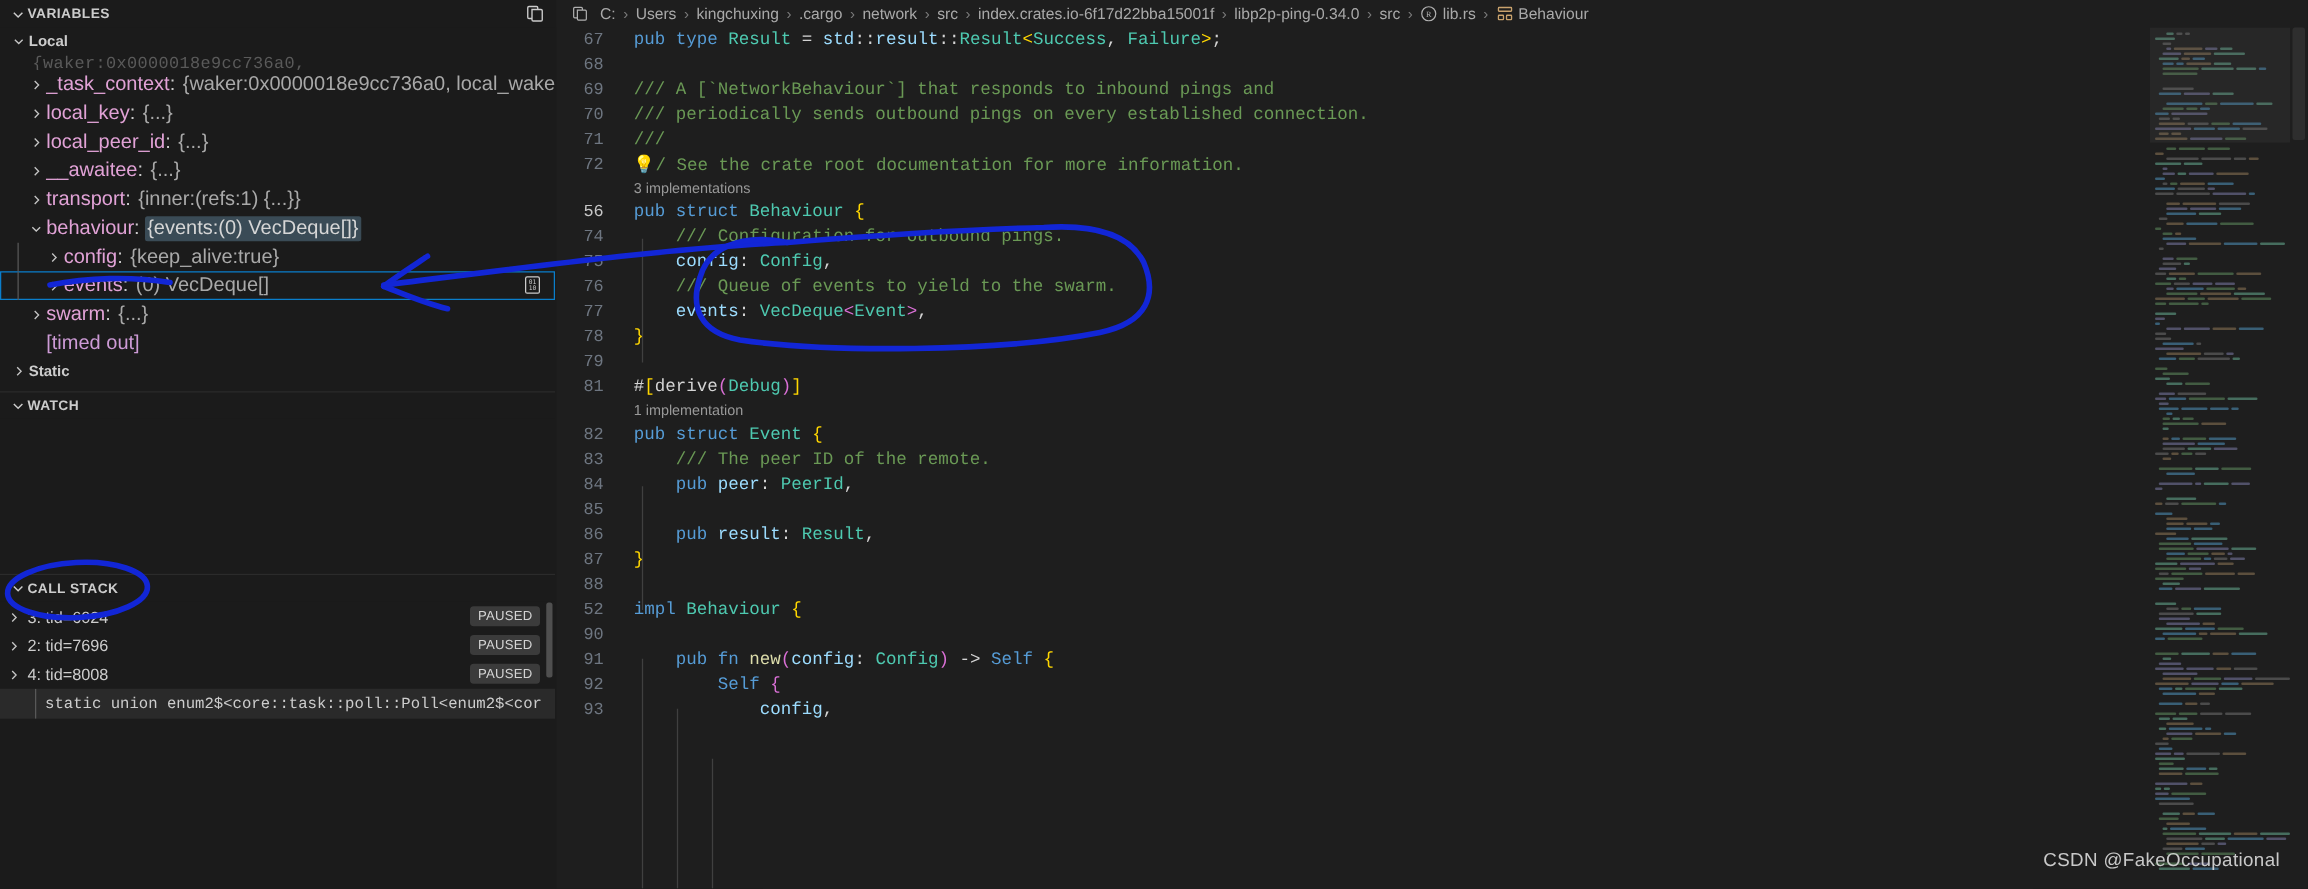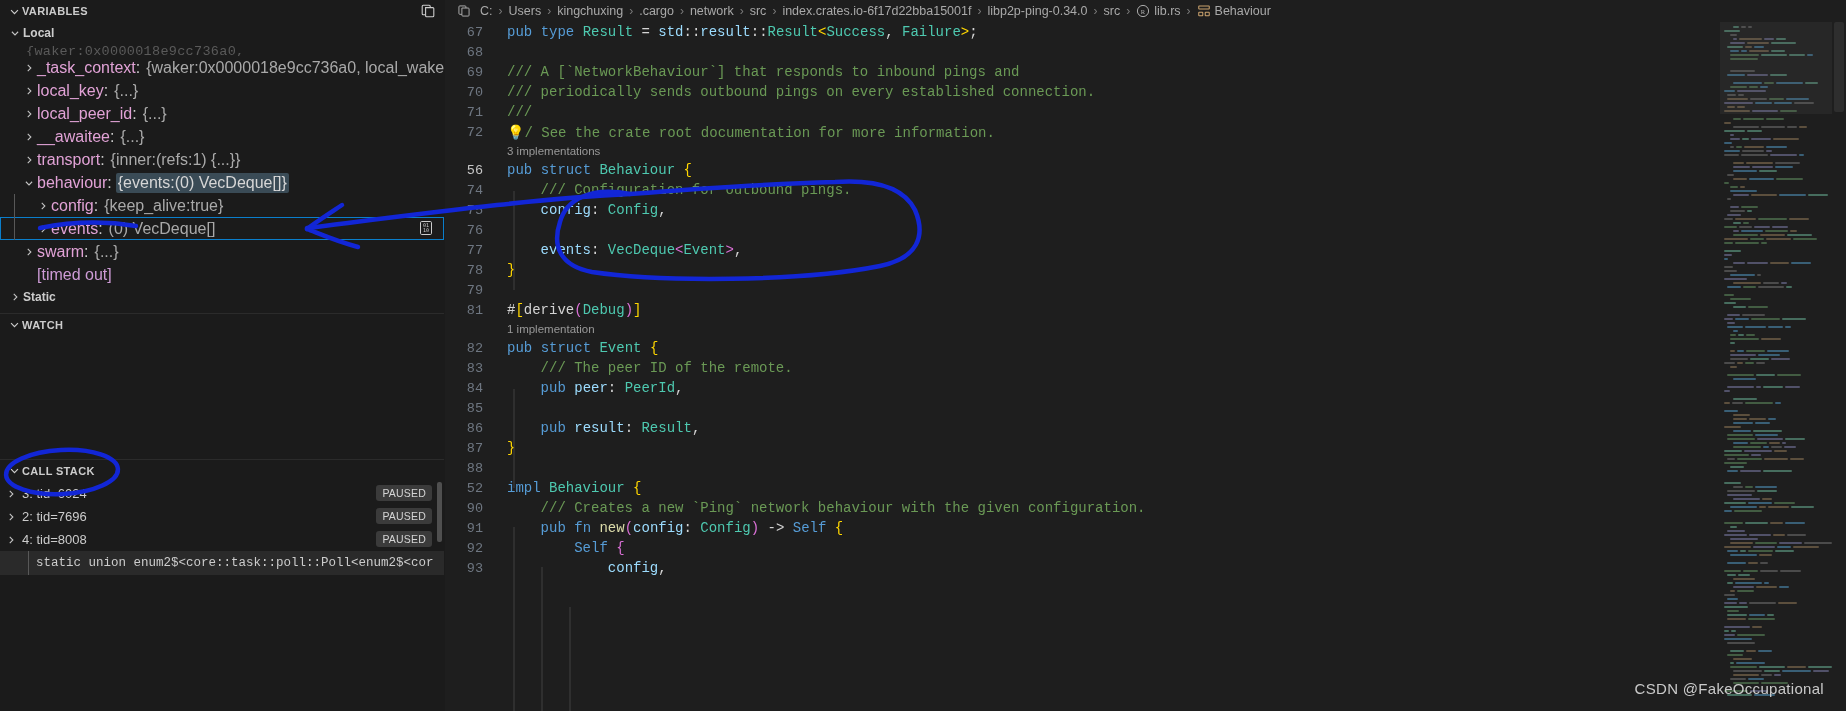--- a/index.html
+++ b/index.html
@@ -450,20 +450,21 @@
         <span class="ctext">    <span class="cm">/// Configuration for outbound pings.</span></span>
       </div>
 
       <div class="cline">
         <span class="lnum">75</span>
         <span class="ctext">    <span class="id">config</span><span class="op">:</span> <span class="ty">Config</span><span class="op">,</span></span>
       </div>
 
       <div class="cline">
         <span class="lnum">76</span>
+        <span class="ctext">    <span class="cm">/// Queue of events to yield to the swarm.</span></span>
       </div>
 
       <div class="cline">
         <span class="lnum">77</span>
         <span class="ctext">    <span class="id">events</span><span class="op">:</span> <span class="ty">VecDeque</span><span class="br2">&lt;</span><span class="ty">Event</span><span class="br2">&gt;</span><span class="op">,</span></span>
       </div>
 
       <div class="cline">
         <span class="lnum">78</span>
         <span class="ctext"><span class="br1">}</span></span>
@@ -516,21 +517,20 @@
         <span class="ctext"></span>
       </div>
 
       <div class="cline">
         <span class="lnum">52</span>
         <span class="ctext"><span class="k">impl</span> <span class="ty">Behaviour</span> <span class="br1">{</span></span>
       </div>
 
       <div class="cline">
         <span class="lnum">90</span>
-        <span class="ctext">    <span class="cm">/// Creates a new `Ping` network behaviour with the given configuration.</span></span>
       </div>
 
       <div class="cline">
         <span class="lnum">91</span>
         <span class="ctext">    <span class="k">pub</span> <span class="k">fn</span> <span class="fn">new</span><span class="br2">(</span><span class="id">config</span><span class="op">:</span> <span class="ty">Config</span><span class="br2">)</span> <span class="op">-&gt;</span> <span class="k">Self</span> <span class="br1">{</span></span>
       </div>
 
       <div class="cline">
         <span class="lnum">92</span>
         <span class="ctext">        <span class="k">Self</span> <span class="br2">{</span></span>

